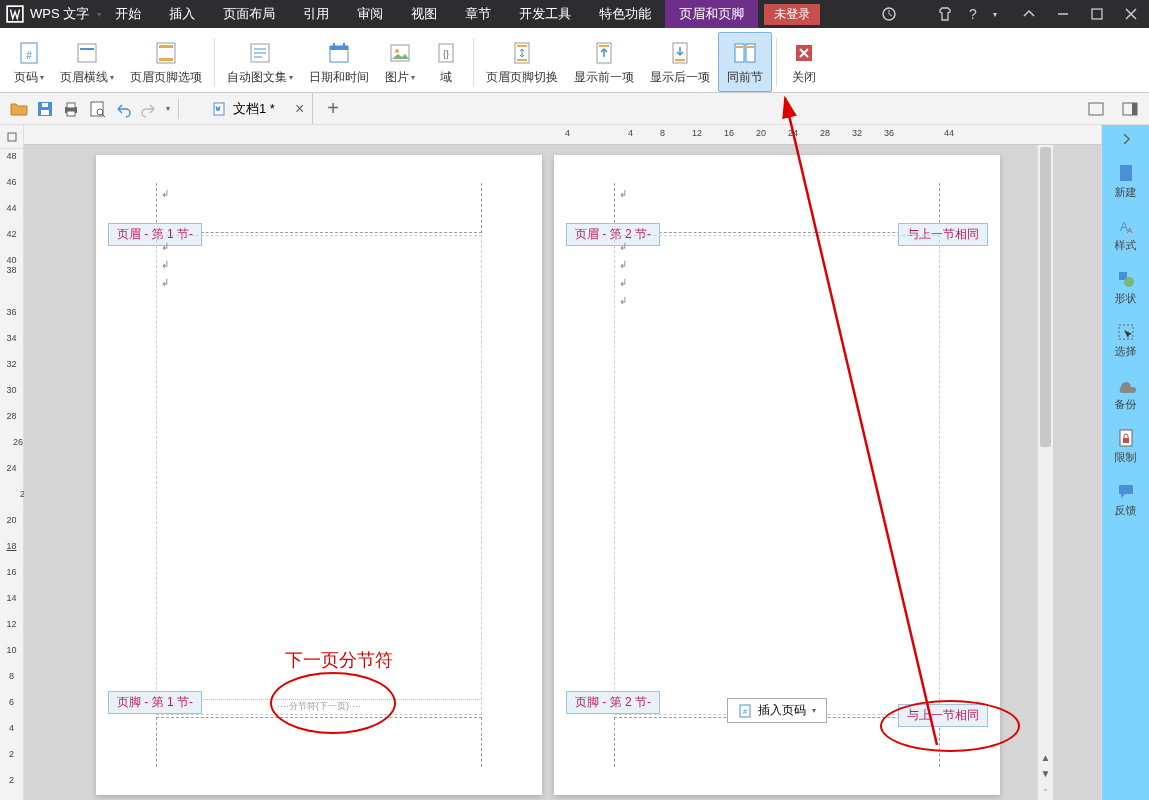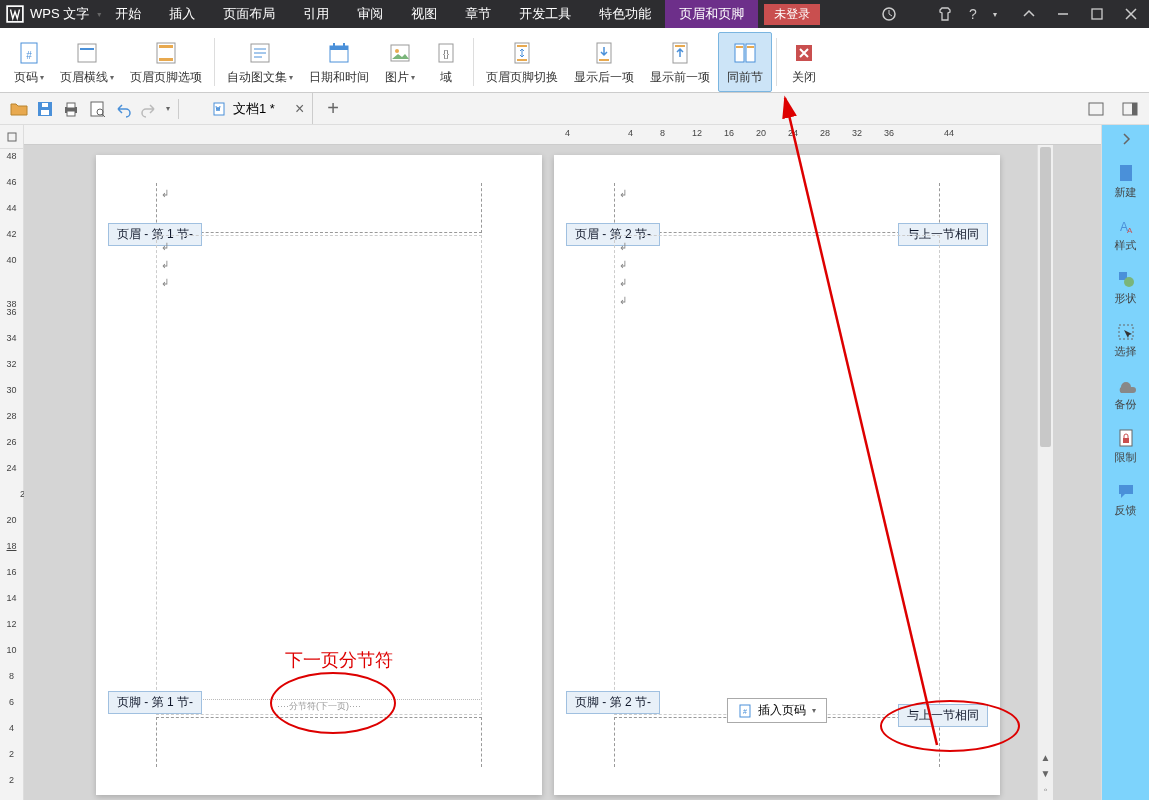--- a/index.html
+++ b/index.html
@@ -43,21 +43,21 @@
 .vr-num { text-align: center; position: absolute; width: 100%; }
 
 .canvas { flex: 1; background: #d5d5d5; position: relative; overflow: hidden; }
 .hruler { position: absolute; top: 0; left: 0; right: 0; height: 20px; background: #f3f3f3; border-bottom: 1px solid #ccc; font-size: 9px; color: #444; z-index: 5; }
 .hr-seg { position: absolute; top: 3px; }
 .pages { position: absolute; top: 30px; left: 72px; display: flex; gap: 12px; }
 .page { width: 446px; height: 640px; background: #fff; box-shadow: 0 2px 6px rgba(0,0,0,.2); position: relative; }
 .hdr-zone, .ftr-zone { position: absolute; left: 60px; right: 60px; border: 1px dashed #999; }
 .hdr-zone { top: 28px; height: 50px; border-top: none; }
 .ftr-zone { bottom: 28px; height: 50px; border-bottom: none; }
-.hf-tag { position: absolute; background: #e8f0f8; border: 1px solid #a0c0e0; padding: 2px 8px; font-size: 12px; color: #0f172a; }
+.hf-tag { position: absolute; background: #e8f0f8; border: 1px solid #a0c0e0; padding: 2px 8px; font-size: 12px; color: #be185d; }
 .hdr-tag { top: 68px; left: 12px; }
 .ftr-tag { bottom: 81px; left: 12px; }
 .same-tag-h { top: 68px; right: 12px; }
 .same-tag-f { bottom: 68px; right: 12px; }
 .body-dash { position: absolute; top: 80px; left: 60px; right: 60px; bottom: 80px; border: 1px dashed #ccc; }
 .para { font-size: 10px; color: #888; margin-left: 4px; }
 .section-break { position: absolute; bottom: 82px; left: 60px; right: 60px; text-align: center; font-size: 9px; color: #999; border-top: 1px dotted #bbb; }
 .insert-pn { position: absolute; bottom: 72px; left: 50%; transform: translateX(-50%); background: #fff; border: 1px solid #aaa; padding: 3px 10px; font-size: 12px; display: flex; align-items: center; gap: 6px; cursor: pointer; }
 
 
@@ -204,32 +204,32 @@
         <rect x="7" y="4" width="14" height="20" fill="#fff" stroke="#999"></rect>
         <rect x="9" y="6" width="10" height="2" fill="#e8a94f"></rect>
         <rect x="9" y="20" width="10" height="2" fill="#e8a94f"></rect>
         <path d="M14 10v8m-2-2l2 2 2-2m-4-4l2-2 2 2" fill="none" stroke="#4a90d9"></path>
       </svg>
     <span class="lbl">页眉页脚切换</span>
   </div>
   <div class="rib-btn">
     <svg class="ico" viewBox="0 0 28 28">
         <rect x="7" y="4" width="14" height="20" fill="#fff" stroke="#999"></rect>
+        <rect x="9" y="6" width="10" height="2" fill="#e8a94f"></rect>
+        <path d="M14 18v-8m-3 3l3-3 3 3" fill="none" stroke="#4a90d9" stroke-width="1.5"></path>
+      </svg>
+    <span class="lbl">显示前一项</span>
+  </div>
+  <div class="rib-btn">
+    <svg class="ico" viewBox="0 0 28 28">
+        <rect x="7" y="4" width="14" height="20" fill="#fff" stroke="#999"></rect>
         <rect x="9" y="20" width="10" height="2" fill="#e8a94f"></rect>
         <path d="M14 8v8m-3-3l3 3 3-3" fill="none" stroke="#4a90d9" stroke-width="1.5"></path>
       </svg>
     <span class="lbl">显示后一项</span>
-  </div>
-  <div class="rib-btn">
-    <svg class="ico" viewBox="0 0 28 28">
-        <rect x="7" y="4" width="14" height="20" fill="#fff" stroke="#999"></rect>
-        <rect x="9" y="6" width="10" height="2" fill="#e8a94f"></rect>
-        <path d="M14 18v-8m-3 3l3-3 3 3" fill="none" stroke="#4a90d9" stroke-width="1.5"></path>
-      </svg>
-    <span class="lbl">显示前一项</span>
   </div>
   <div class="rib-btn active">
     <svg class="ico" viewBox="0 0 28 28">
         <rect x="4" y="5" width="9" height="18" fill="#fff" stroke="#4a90d9"></rect>
         <rect x="15" y="5" width="9" height="18" fill="#fff" stroke="#4a90d9"></rect>
         <rect x="5" y="7" width="7" height="2" fill="#e8a94f"></rect>
         <rect x="16" y="7" width="7" height="2" fill="#e8a94f"></rect>
       </svg>
     <span class="lbl">同前节</span>
   </div>
@@ -296,27 +296,27 @@
       <svg width="10" height="10" viewBox="0 0 10 10">
           <rect x="1" y="1" width="8" height="8" fill="none" stroke="#666"></rect>
         </svg>
     </div>
     <div class="vr-nums" id="vrnums">
         <div class="vr-num" style="top: 0px;">48</div>
         <div class="vr-num" style="top: 26px;">46</div>
         <div class="vr-num" style="top: 52px;">44</div>
         <div class="vr-num" style="top: 78px;">42</div>
         <div class="vr-num" style="top: 104px;">40</div>
-        <div class="vr-num" style="top: 148px;">38</div>
+        <div class="vr-num" style="top: 114px;">38</div>
         <div class="vr-num" style="top: 156px;">36</div>
         <div class="vr-num" style="top: 182px;">34</div>
         <div class="vr-num" style="top: 208px;">32</div>
         <div class="vr-num" style="top: 234px;">30</div>
         <div class="vr-num" style="top: 260px;">28</div>
-        <div class="vr-num" style="top: 286px;">26</div>
+        <div class="vr-num" style="top: 286px; text-align: right;">26</div>
         <div class="vr-num" style="top: 312px;">24</div>
         <div class="vr-num" style="top: 338px; padding-left: 20px;">22</div>
         <div class="vr-num" style="top: 364px;">20</div>
         <div class="vr-num" style="top: 390px; text-decoration: underline;">18</div>
         <div class="vr-num" style="top: 416px;">16</div>
         <div class="vr-num" style="top: 442px;">14</div>
         <div class="vr-num" style="top: 468px;">12</div>
         <div class="vr-num" style="top: 494px;">10</div>
         <div class="vr-num" style="top: 520px;">8</div>
         <div class="vr-num" style="top: 546px;">6</div>

